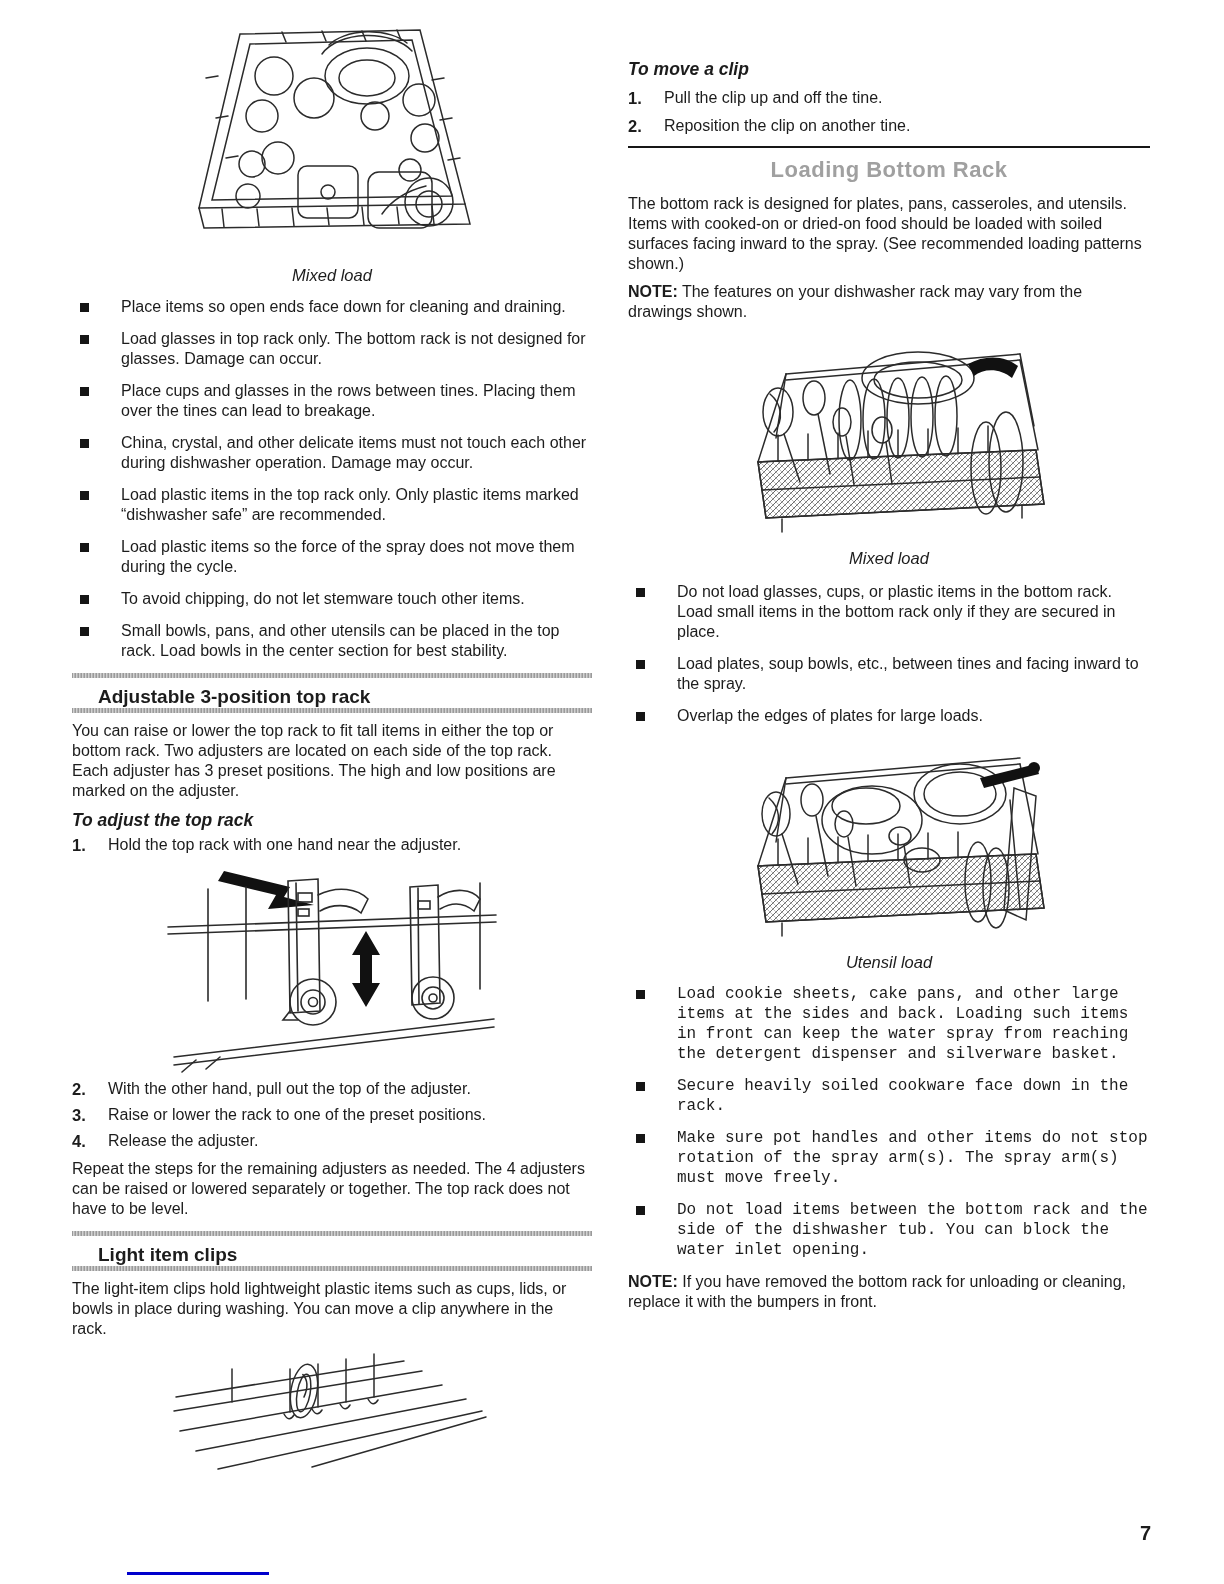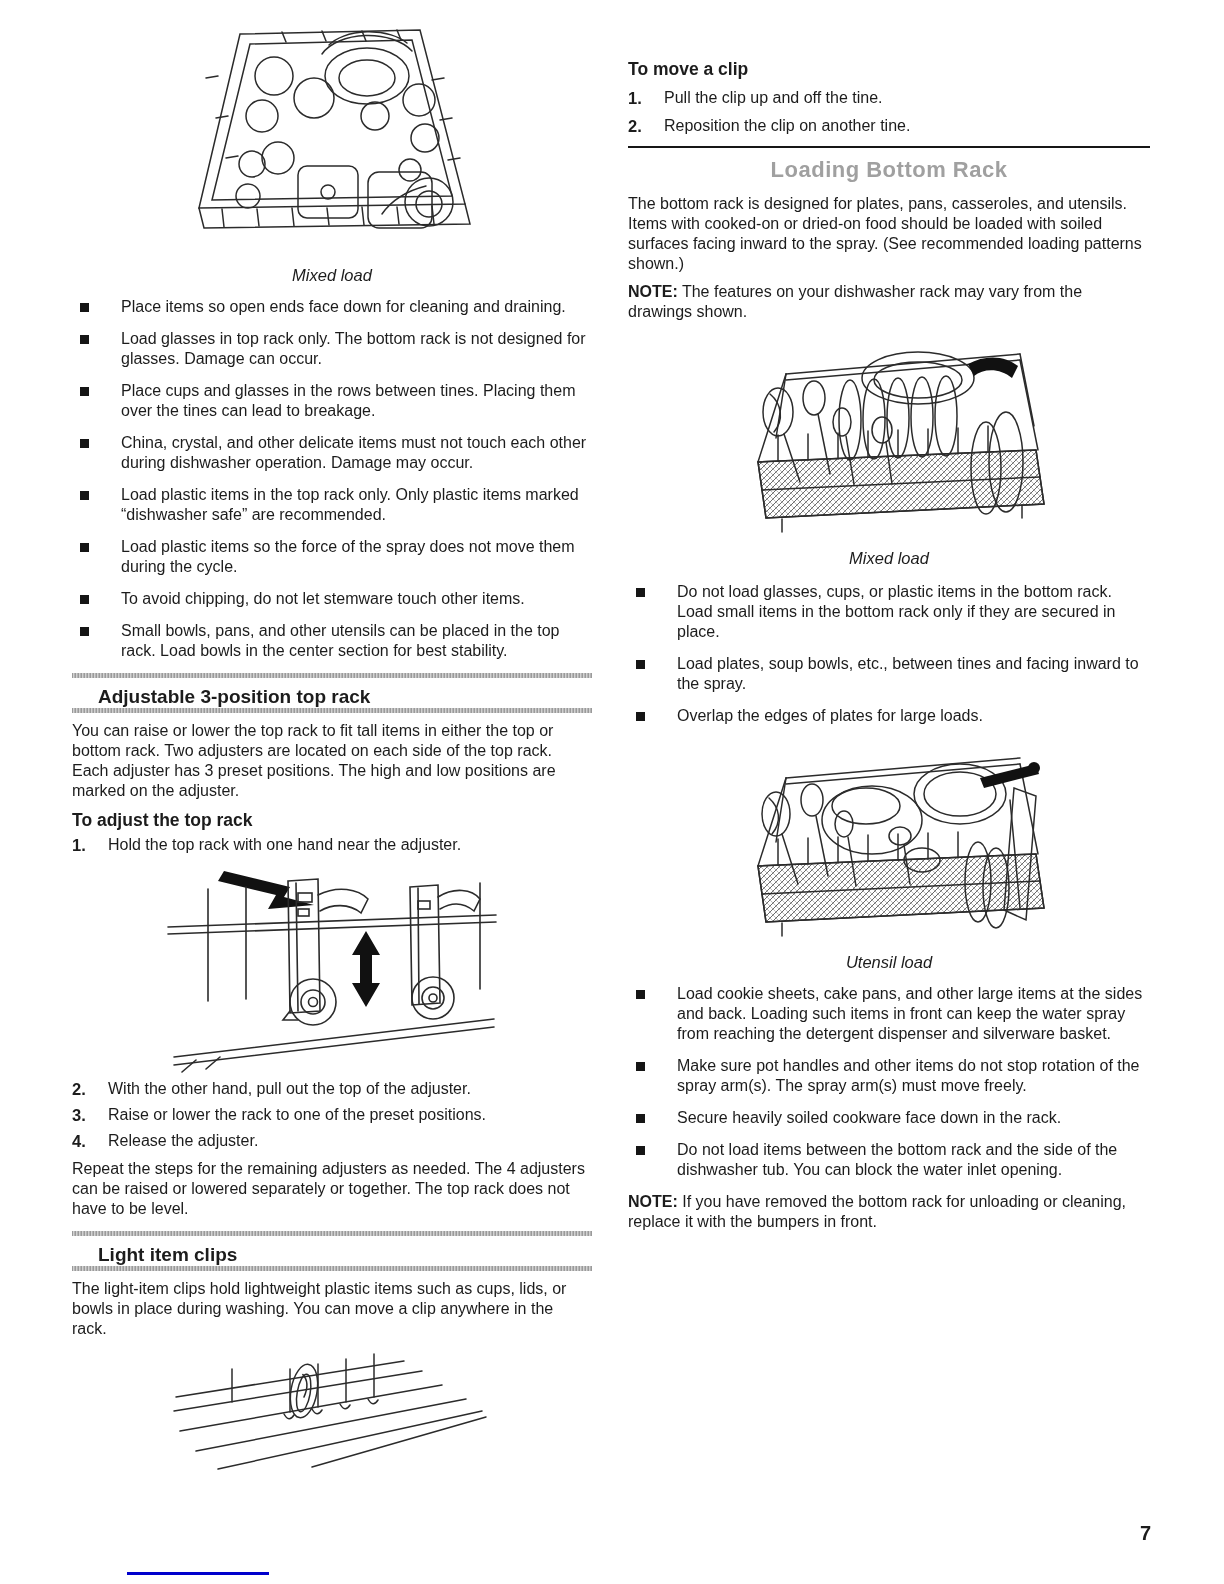--- a/index.html
+++ b/index.html
@@ -6,21 +6,21 @@
   .page{
     position:relative;width:1224px;height:1584px;margin:0 auto;background:#ffffff;
     font-family:"Liberation Sans", sans-serif;color:#1c1c1c;overflow:hidden;
   }
   .col{position:absolute;top:0;}
   .col-left{left:72px;width:520px;}
   .col-right{left:628px;width:522px;}
 
   p,.tx{font-size:16px;line-height:20px;margin:0;}
   .para{margin-top:8px;}
-  .bold-sub{font-size:17.5px;font-weight:bold;margin-top:8px;line-height:22px;}
+  .bold-sub{font-size:17.5px;font-weight:bold;margin-top:8px;line-height:22px;font-style:italic;}
 
   
   .fig{display:block;margin:0 auto;}
   .caption{font-style:italic;text-align:center;font-size:16.5px;line-height:20px;margin-top:2px;}
 
   
   ul.sq{list-style:none;margin:12px 0 0 0;padding:0;}
   ul.sq li{display:flex;margin:0 0 12px 0;}
   ul.sq .mk{flex:none;width:9px;height:9px;background:#151515;margin:6px 32px 0 8px;}
 
@@ -355,32 +355,32 @@
           <line x1="94" y1="78" x2="106" y2="138"></line>
         <ellipse cx="122" cy="86" rx="9" ry="13"></ellipse>
           <line x1="126" y1="99" x2="134" y2="148"></line>
         <ellipse cx="178" cy="98" rx="11" ry="9"></ellipse>
           <line x1="182" y1="107" x2="188" y2="146"></line>
         <ellipse cx="200" cy="122" rx="18" ry="12"></ellipse>
       </g>
     </svg>
     <div class="caption">Utensil load</div>
 
-    <ul class="sq" style="">
+    <ul class="sq" style="font-family:Liberation Mono, monospace;">
       <li>
           <span class="mk"></span>
           <span class="tx">Load cookie sheets, cake pans, and other large items at the sides and back. Loading such items in front can keep the water spray from reaching the detergent dispenser and silverware basket.</span>
         </li>
       <li>
           <span class="mk"></span>
+          <span class="tx">Secure heavily soiled cookware face down in the rack.</span>
+        </li>
+      <li>
+          <span class="mk"></span>
           <span class="tx">Make sure pot handles and other items do not stop rotation of the spray arm(s). The spray arm(s) must move freely.</span>
-        </li>
-      <li>
-          <span class="mk"></span>
-          <span class="tx">Secure heavily soiled cookware face down in the rack.</span>
         </li>
       <li>
           <span class="mk"></span>
           <span class="tx">Do not load items between the bottom rack and the side of the dishwasher tub. You can block the water inlet opening.</span>
         </li>
     </ul>
 
     <p class="para">
       <span class="note-label">NOTE:</span><span> If you have removed the bottom rack for unloading or cleaning, replace it with the bumpers in front.</span>
     </p>

